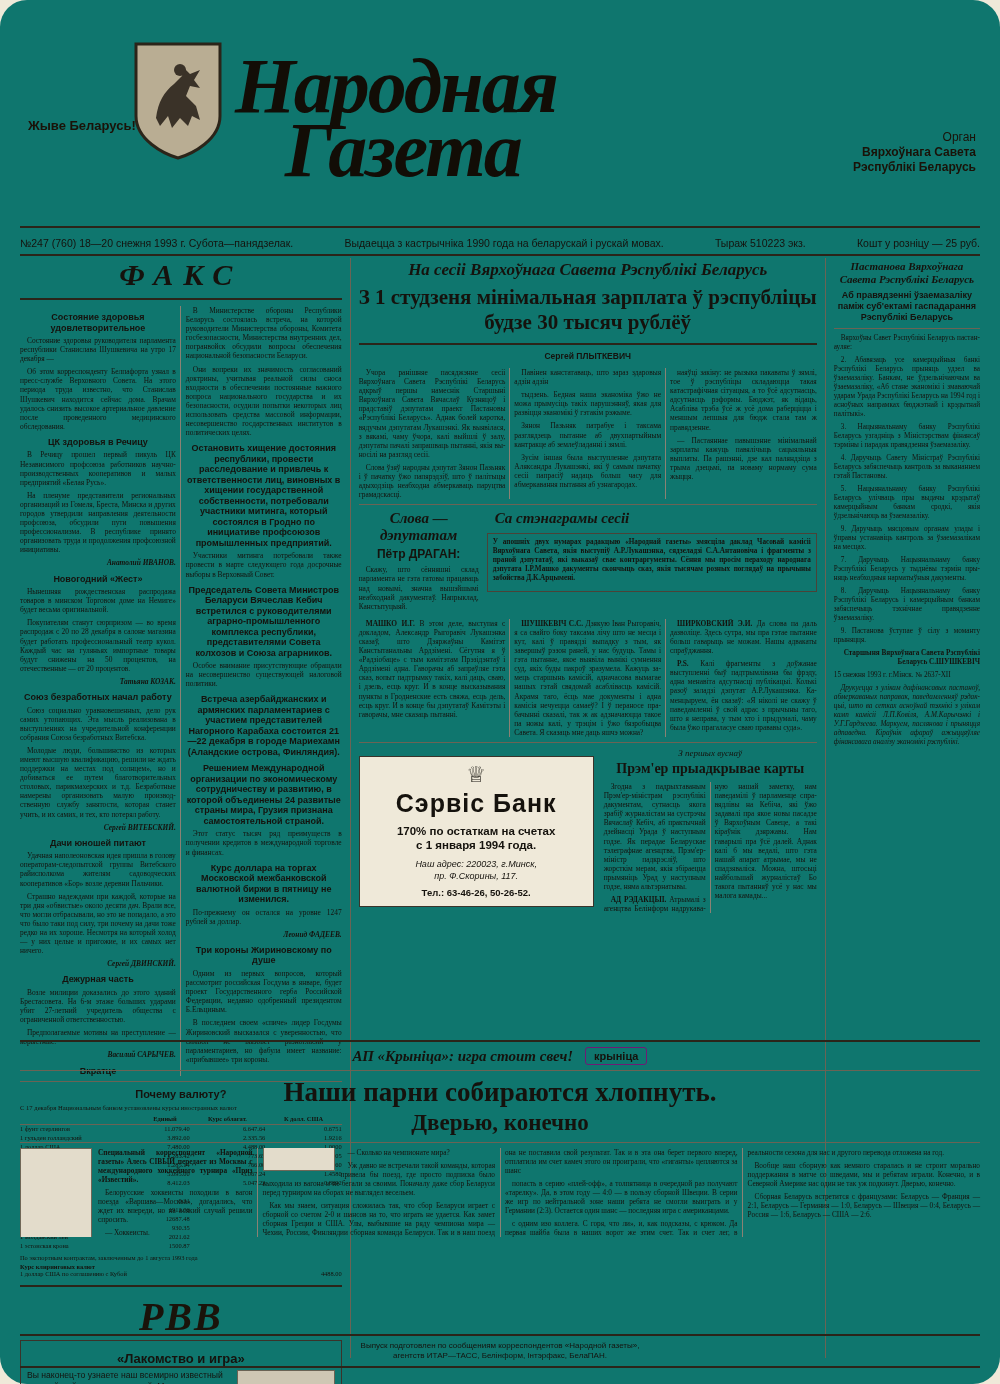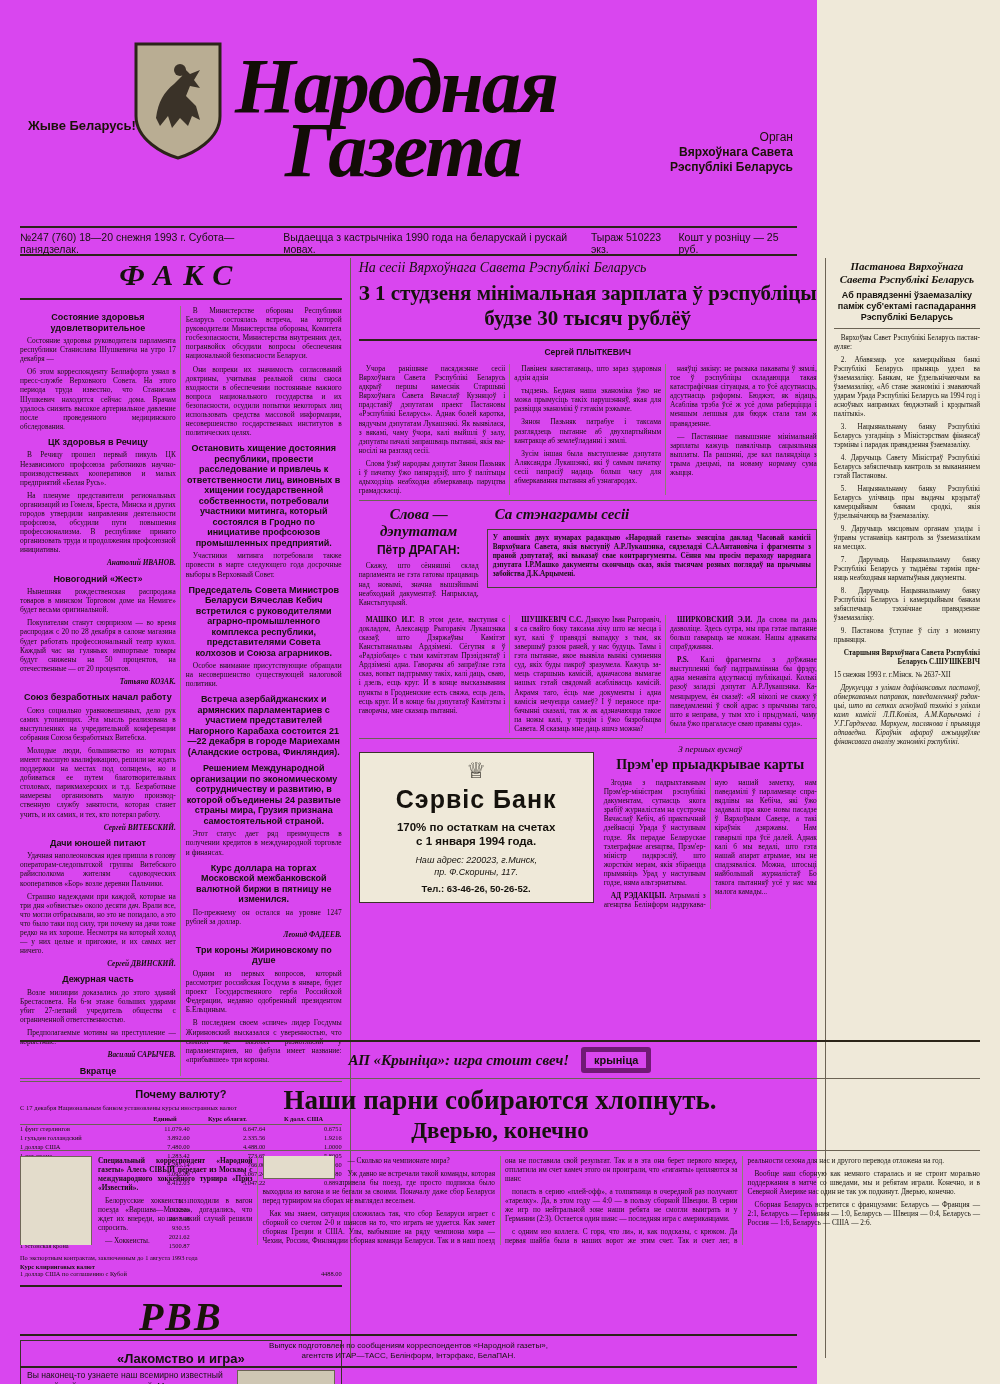--- a/index.html
+++ b/index.html
@@ -4,23 +4,24 @@
 <style>
   html,body{margin:0;padding:0;}
   body{
     width:1000px;height:1384px;
     background:#efe9d9;
     font-family:"Liberation Serif", serif;
     color:#15120d;
     overflow:hidden;
   }
   .page{
-    position:relative;width:817px;height:1384px;
-    background:#d946ef;
+    position:relative;width:1000px;height:1384px;
+    background:#0f766e;
     padding:0;
+    border-radius:27px;
   }
   
   .masthead{
     position:relative;height:232px;
   }
   .zhyve{
     position:absolute;left:28px;top:118px;width:110px;
     font-family:"Liberation Sans", sans-serif;
     font-weight:bold;font-size:13px;line-height:15px;color:#1a1208;
   }
@@ -71,21 +72,21 @@
   .hd{
     font-family:"Liberation Sans", sans-serif;font-weight:bold;
     text-align:center;font-size:9px;line-height:10.5px;margin:6px 0 3px 0;text-indent:0;
   }
   .hd.big{font-size:11px;line-height:12.5px;}
   .sig{font-style:italic;text-align:right;font-size:7.4px;margin:2px 0 6px 0;font-weight:bold;}
   .rule{border-top:1px solid #6b6354;margin:5px 0;}
   .dblrule{border-top:2px solid #2b2419;margin:6px 0;}
   
   .kicker{
-    font-style:italic;font-weight:normal;font-size:14px;margin:2px 0 5px;
+    text-align:center;font-style:italic;font-weight:bold;font-size:17px;margin:2px 0 5px;
   }
   .lead{
     text-align:center;font-family:"Liberation Serif",serif;font-weight:bold;
     font-size:21px;line-height:25px;margin:0 0 8px 0;
   }
   .byline{font-family:"Liberation Sans",sans-serif;font-weight:bold;font-size:8.5px;text-align:center;line-height:11px;margin:4px 0 6px;}
   .c3{column-count:3;column-gap:9px;column-rule:1px solid #8a8173;}
   .c2{column-count:2;column-gap:9px;column-rule:1px solid #8a8173;}
   .box{border:1px solid #4a4338;padding:4px 5px;margin:6px 0;}
   .boxtitle{
@@ -124,21 +125,21 @@
   
   .bottom{
     position:absolute;left:20px;top:1040px;width:960px;
   }
   .krynica-bar{
     display:flex;align-items:center;justify-content:center;gap:12px;
     border-top:2px solid #2b2419;border-bottom:1px solid #6b6354;padding:5px 0;margin-bottom:6px;
   }
   .krynica-txt{font-family:"Liberation Serif",serif;font-style:italic;font-weight:bold;font-size:15px;}
   .krynica-logo{
-    border:5px solid #701a75;border-radius:3px;padding:2px 8px;
+    border:1px solid #701a75;border-radius:3px;padding:2px 8px;
     font-family:"Liberation Sans",sans-serif;font-weight:bold;font-size:11px;
   }
   .bighead{
     text-align:center;font-family:"Liberation Serif",serif;font-weight:bold;font-size:27px;line-height:31px;margin:4px 0 2px;
   }
   .bighead2{text-align:center;font-family:"Liberation Serif",serif;font-weight:bold;font-size:23px;line-height:26px;margin:0 0 6px;}
   .c4{column-count:4;column-gap:10px;column-rule:1px solid #8a8173;font-size:7.3px;line-height:9px;text-align:justify;}
   .c4 p{margin:0 0 4px;text-indent:7px;}
   .footer{
     position:absolute;left:20px;right:20px;bottom:16px;height:30px;
@@ -222,21 +223,21 @@
         <div class="tcol">
           <div class="hd">Вкратце</div>
           <p>В Министерстве обороны Республики Беларусь состоялась встреча, на которой руководители Министерства обороны, Комитета госбезопасности, Министерства внутренних дел, погранвойск обсудили вопросы обеспечения национальной безопасности Беларуси.</p>
           <p>Они вопреки их значимость согласований доктрины, учитывая реальной силы сноса входности в обеспечении постоянные важного вопроса национального государства и их безопасности, осудили попытки некоторых лиц ис­пользовать средства массовой информации, несовершенство гос­дарственных институтов в политических целях.</p>
           <div class="hd">Остановить хищение достояния республики, провести расследование и привлечь к ответственности лиц, виновных в хищении государственной собственности, потребовали участники митинга, который состоялся в Гродно по инициативе профсоюзов промышленных предприятий.</div>
           <p>Участники митинга потребовали также провести в марте следую­щего года досрочные выборы в Верховный Совет.</p>
           <div class="hd">Председатель Совета Министров Беларуси Вячеслав Кебич встретился с руководителями аграрно-промышленного комплекса республики, представителями Совета колхозов и Союза аграрников.</div>
           <p>Особое внимание присутствующие обращали на несовершенст­во существующей налоговой политики.</p>
           <div class="hd">Встреча азербайджанских и армянских парламентариев с участием представителей Нагорного Карабаха состоится 21—22 декабря в городе Мариехамн (Аландские острова, Финляндия).</div>
           <div class="hd">Решением Международной организации по экономическому сотрудничеству и развитию, в которой объединены 24 развитые страны мира, Грузия признана самостоятельной страной.</div>
-          <p>Этот статус дает ряд преимуществ в получении кредитов в меж­дународной торговле и финансах.</p>
+          <p>Этот статус тысяч ряд преимуществ в получении кредитов в меж­дународной торговле и финансах.</p>
           <div class="hd">Курс доллара на торгах Московской межбанковской валютной биржи в пятницу не изменился.</div>
           <p>По-прежнему он остался на уровне 1247 рублей за доллар.</p>
           <div class="sig">Леонид ФАДЕЕВ.</div>
           <div class="hd">Три короны Жириновскому по душе</div>
           <p>Одним из первых вопросов, который рассмотрит российская Госдума в январе, будет проект Государственного герба Российской Федерации, недавно одобренный президентом Б.Ельциным.</p>
           <p>В послед­нем своем «спиче» лидер Госдумы Жириновский вы­сказался с уверенностью, что символ не вызовет разногласий у парламентариев, но фабула имеет название: «прибывшее» три короны.</p>
         </div>
       </div>
 
       <div class="rule"></div>

